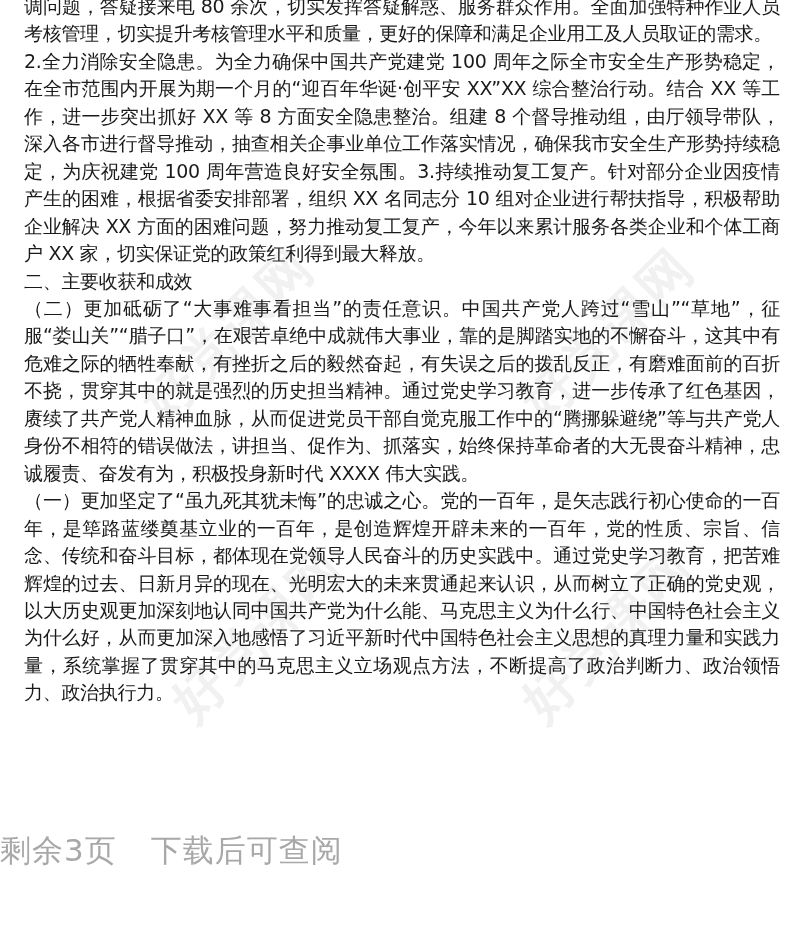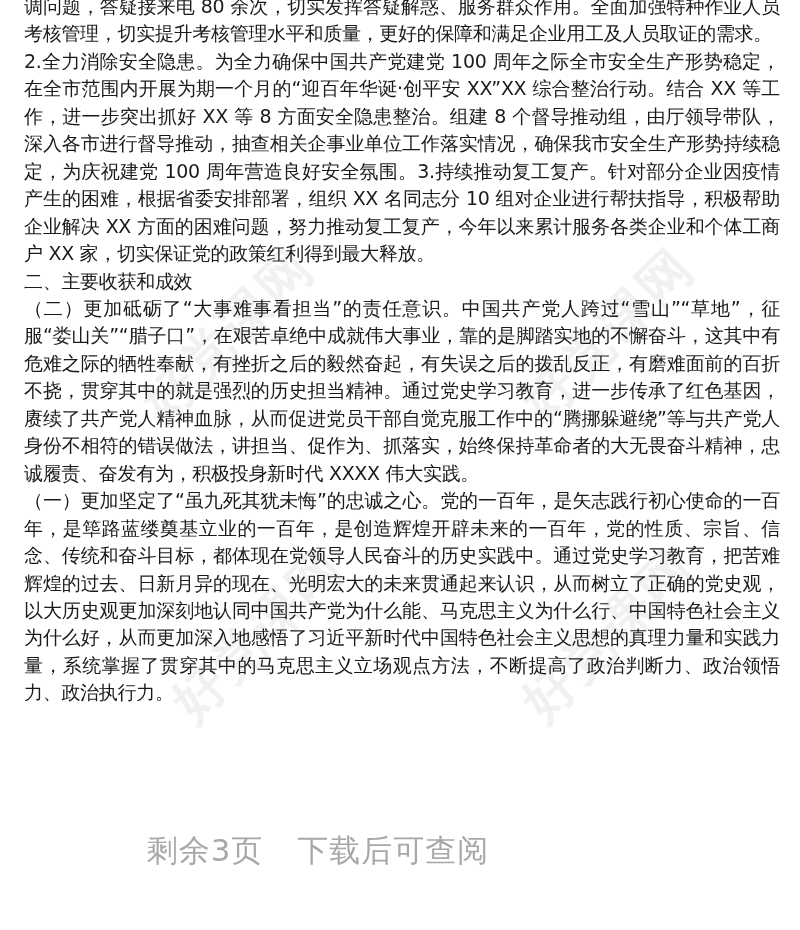--- a/index.html
+++ b/index.html
@@ -42,21 +42,21 @@
     transform: rotate(-45deg);
     white-space: nowrap;
     pointer-events: none;
     letter-spacing: 2px;
   }
   .footer-note {
     position: absolute;
     left: 0;
     top: 825px;
     width: 636px;
-    text-align: center;
+    text-align: left;
     color: #a8a8a8;
     font-size: 31px;
     line-height: 50px;
     letter-spacing: 1px;
   }
   .footer-note span + span {
     margin-left: 34px;
   }
 </style>
 </head>

